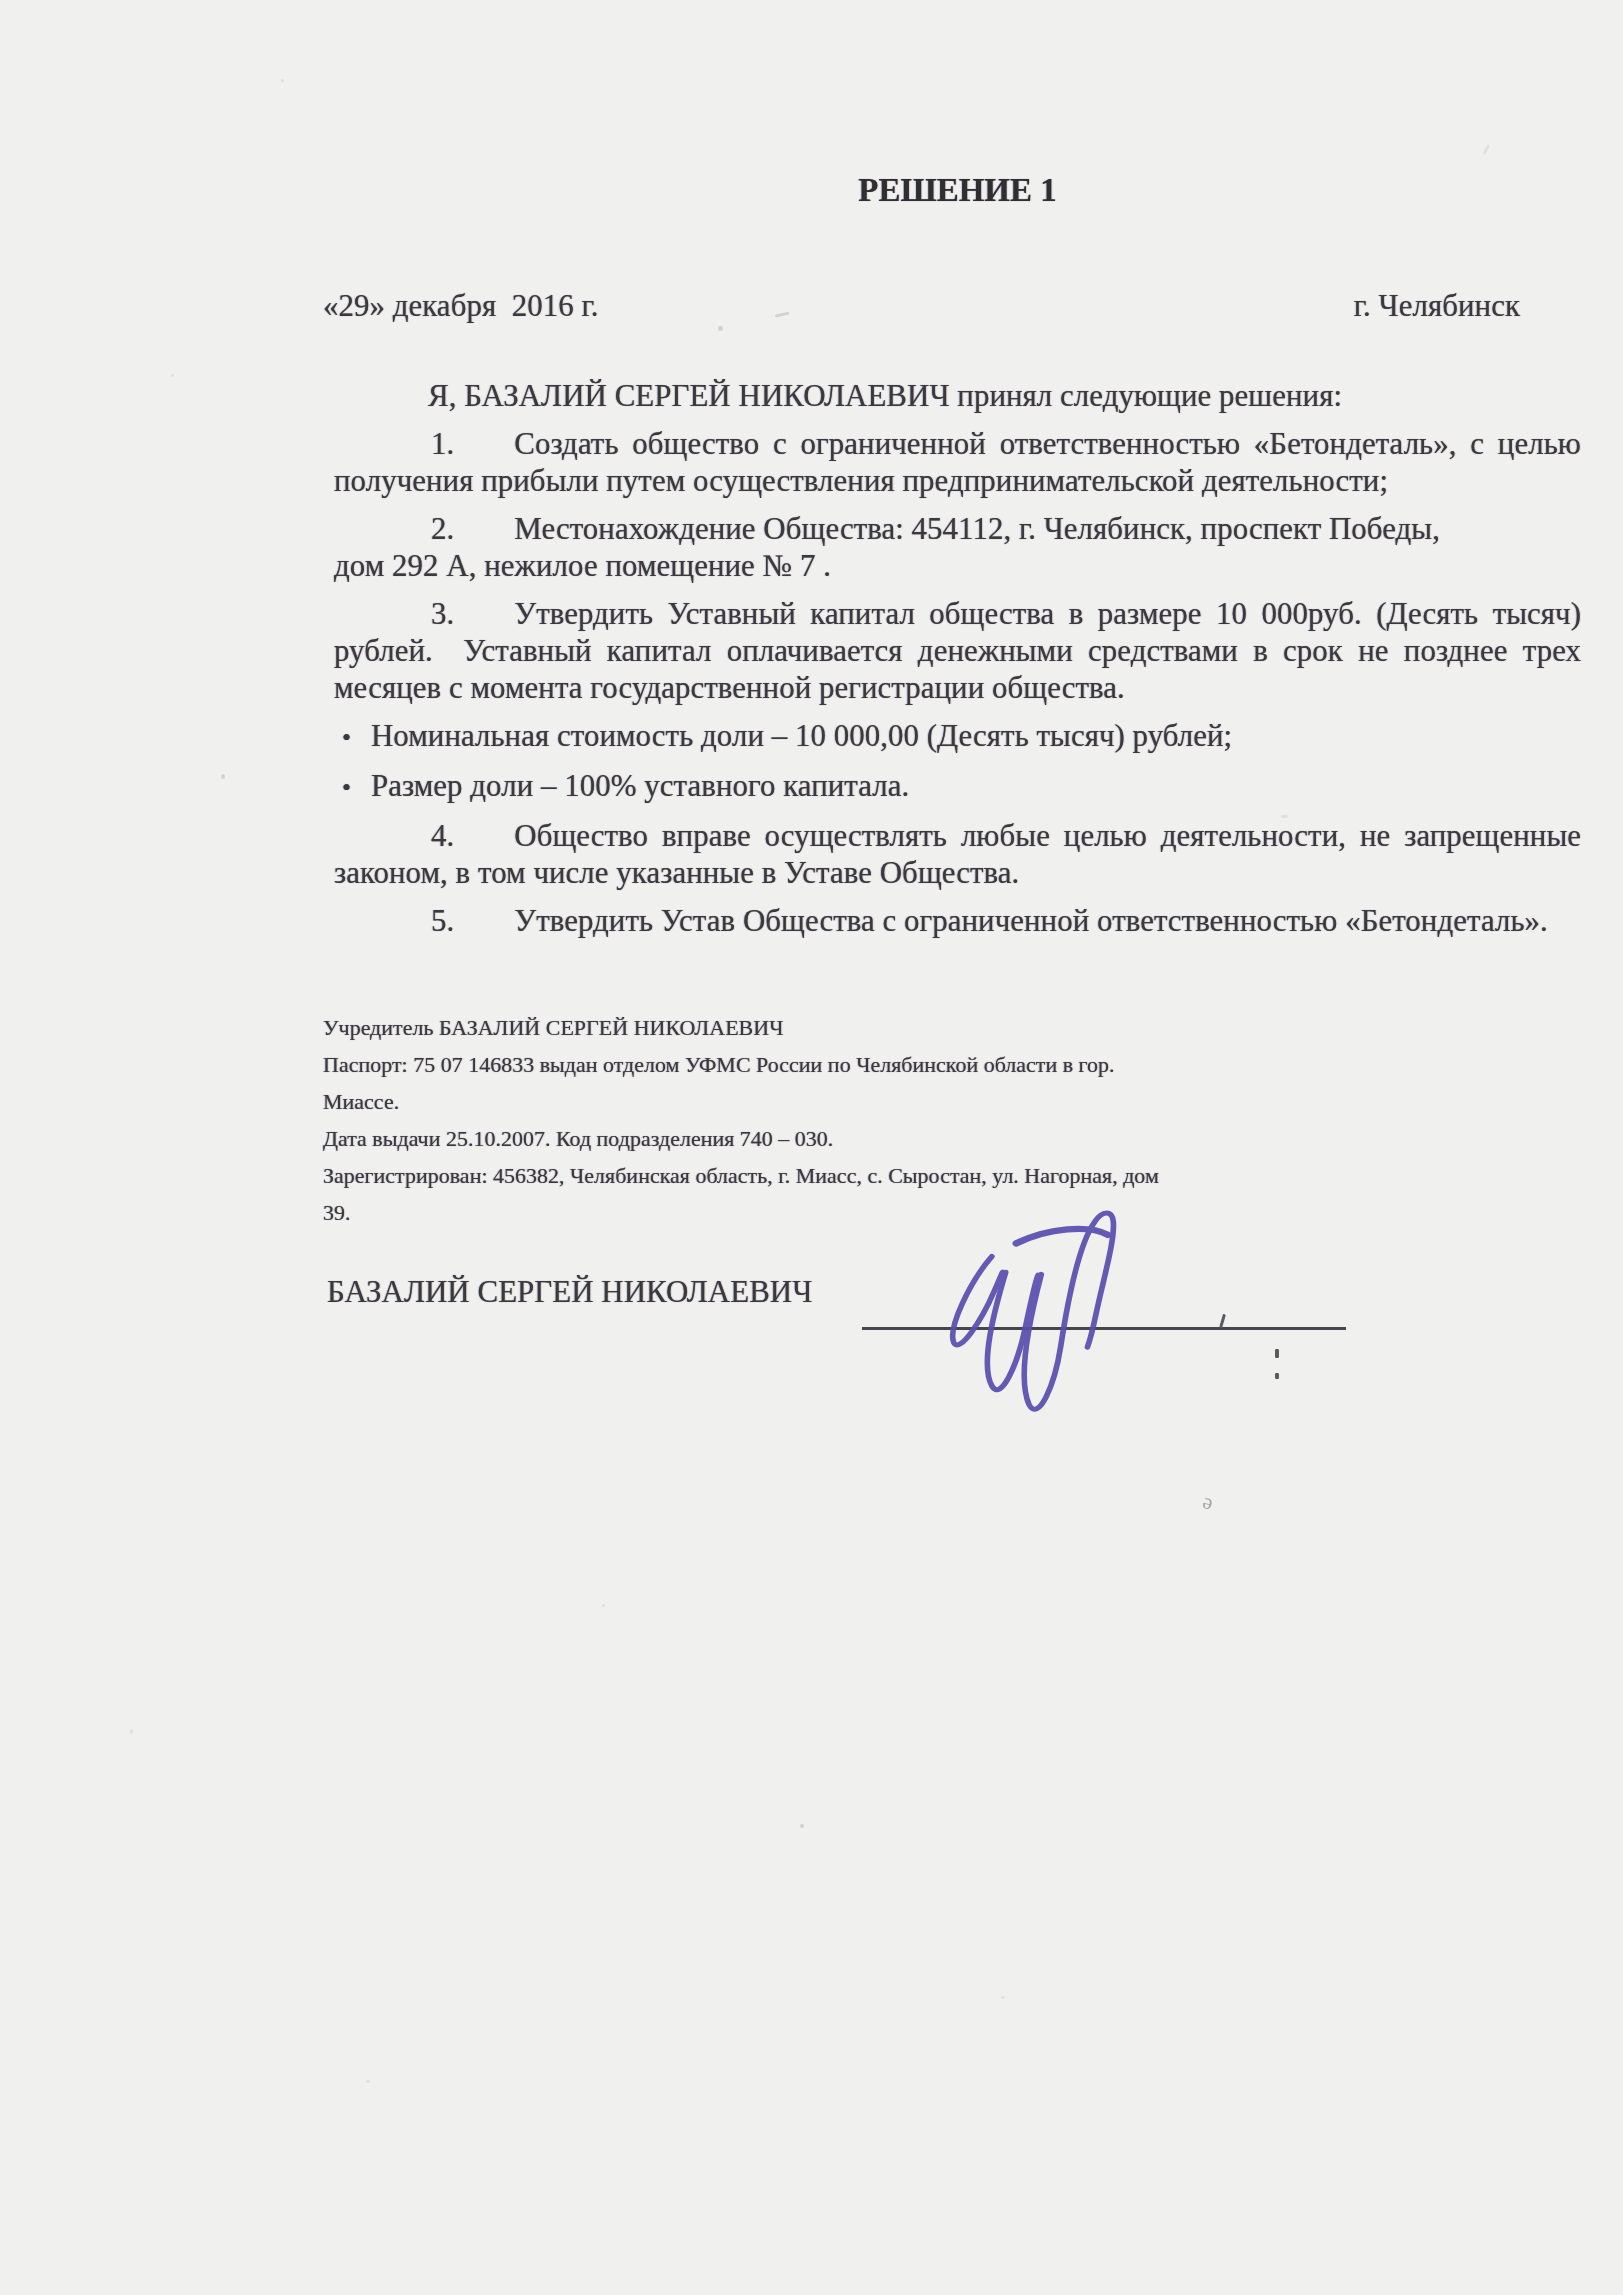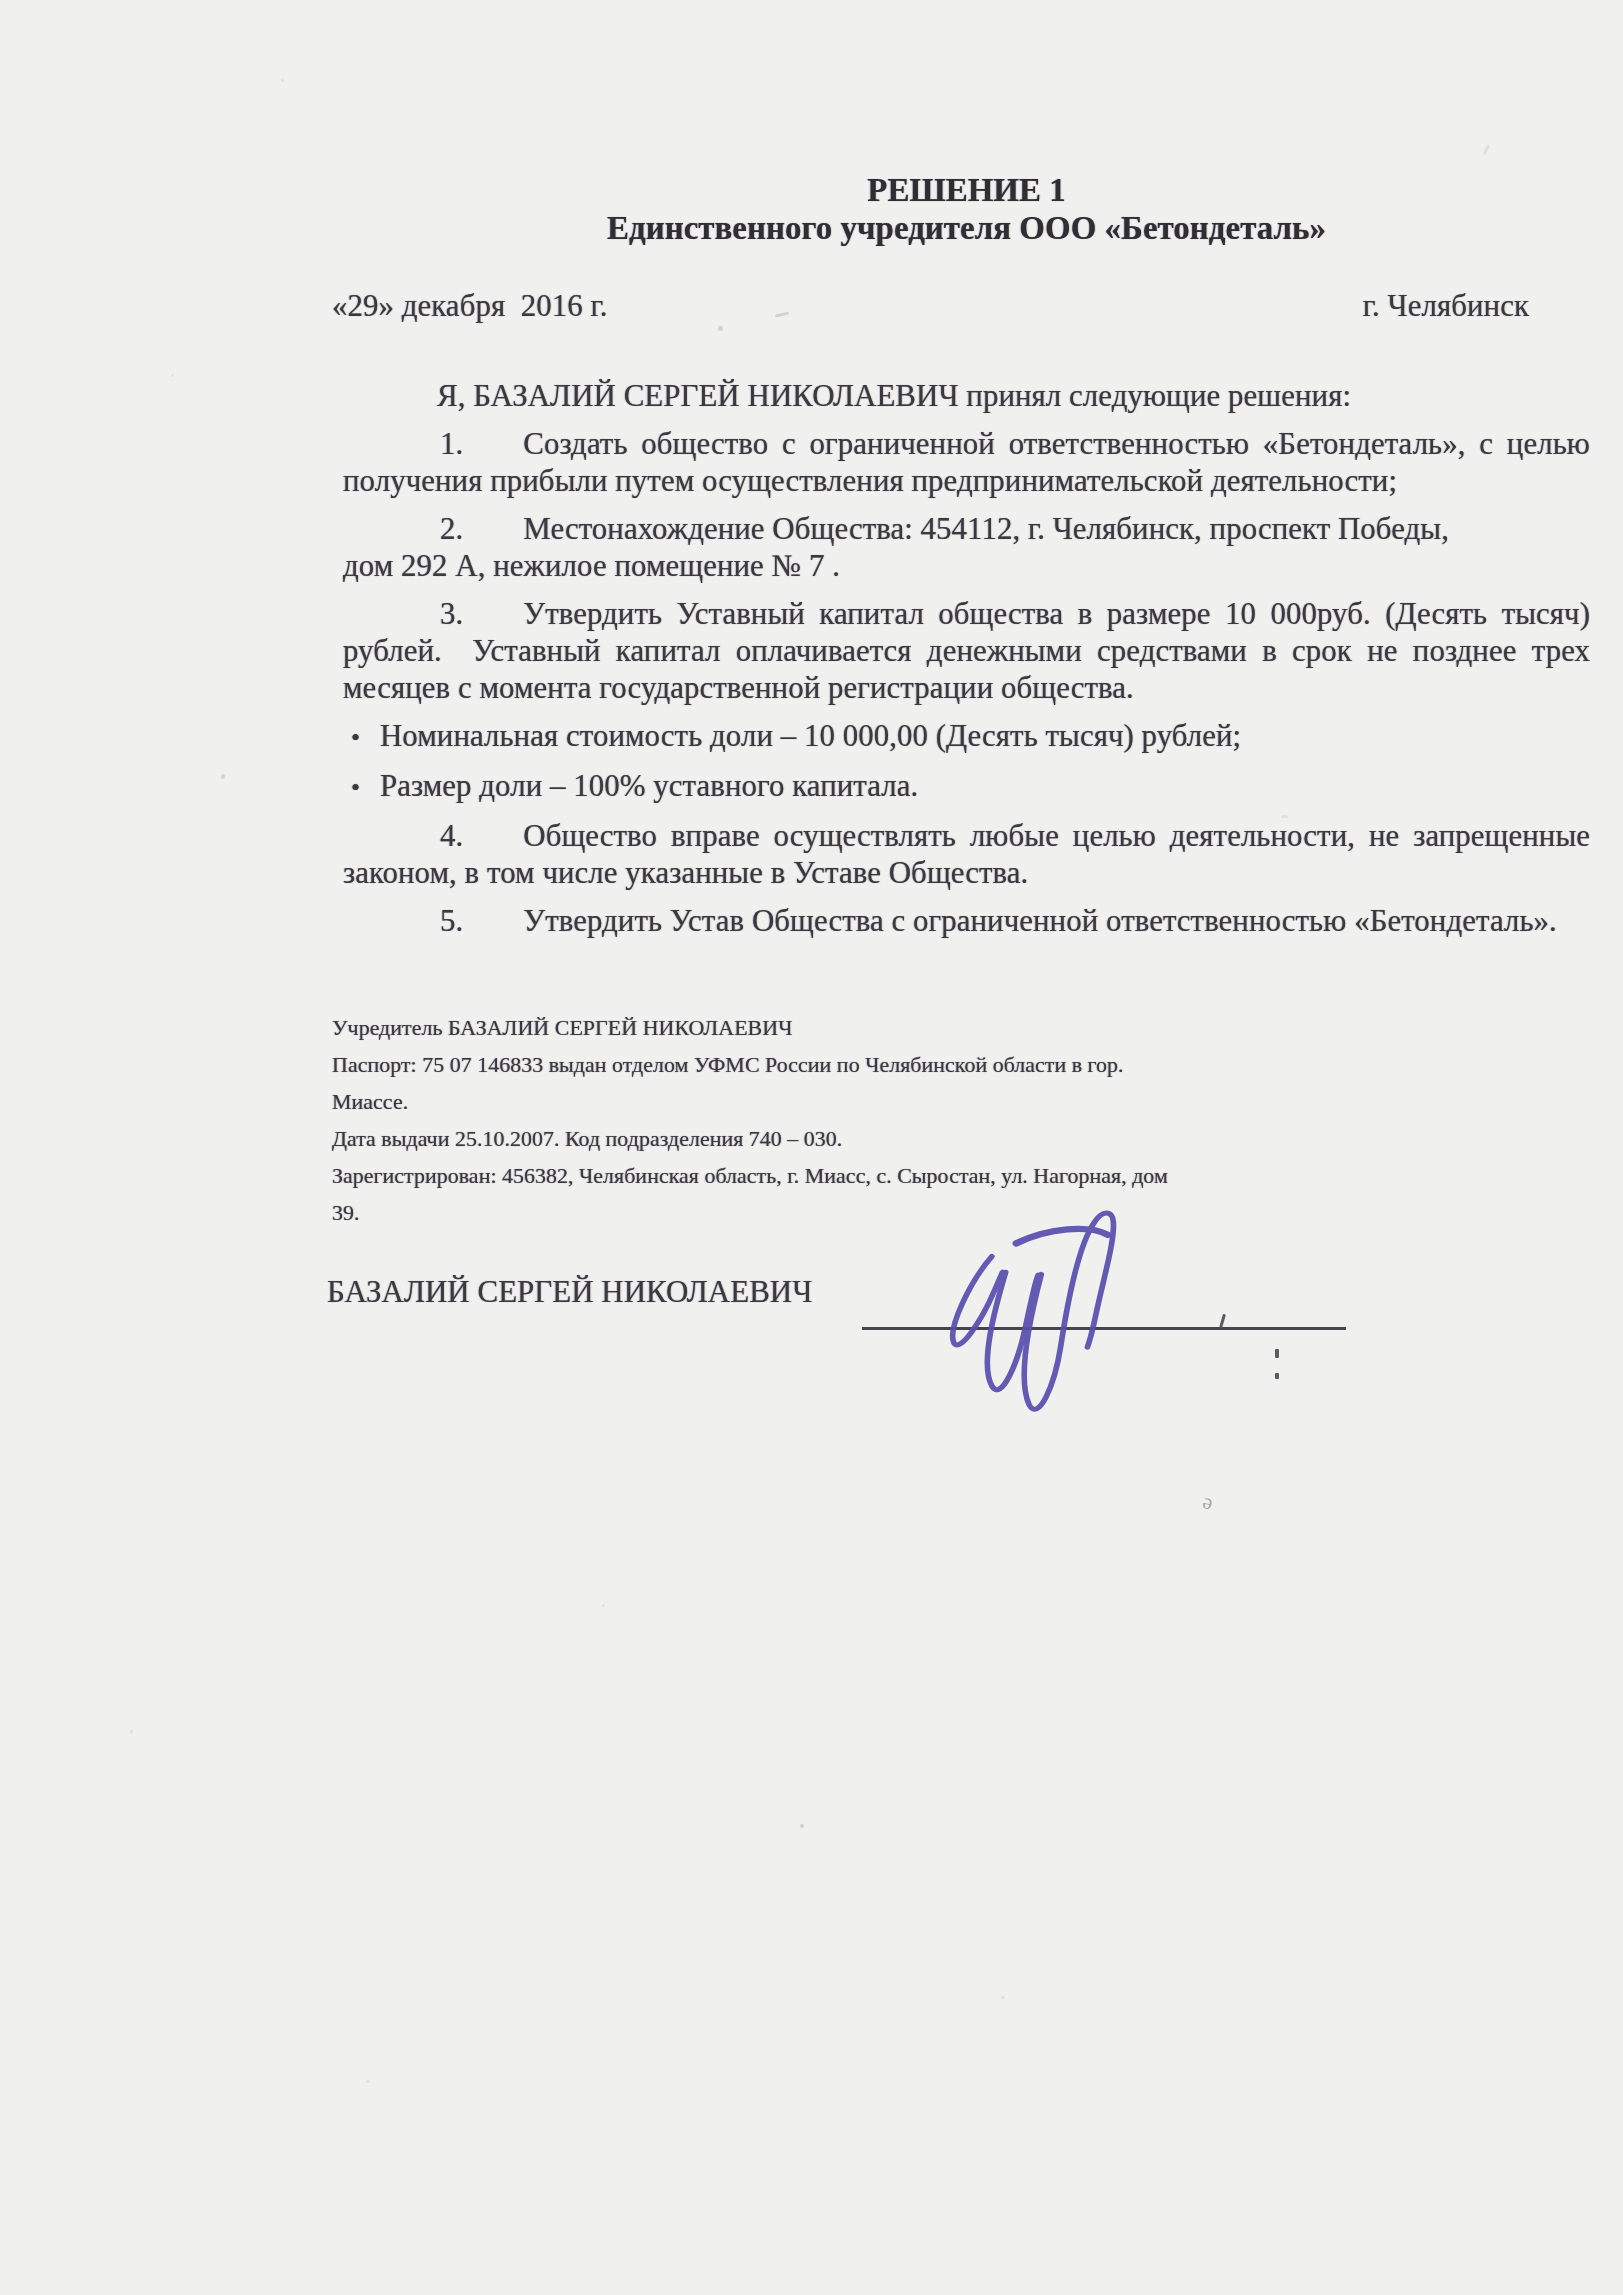--- a/index.html
+++ b/index.html
@@ -11,21 +11,21 @@
     background:#f0f0ee;
     overflow:hidden;
     font-family:"Liberation Serif","DejaVu Serif",serif;
     color:#3a3a3e;
   }
   .scan-text{
     text-shadow: 1px 0 0.7px rgba(150,60,50,0.14), -1px 0 0.7px rgba(50,60,150,0.20), 0 0 0.7px rgba(60,60,70,0.55);
   }
   .column{
     position:absolute;
-    left:332px;
+    left:323px;
     width:1269px;
   }
   .title-block{ top:171px; text-align:center; font-weight:bold; color:#2f2f33; }
   .title-line{ font-size:33px; line-height:38px; white-space:pre-wrap; }
   .date-row{
     top:287px;
     display:flex;
     justify-content:space-between;
     font-size:31px;
     line-height:37px;
@@ -61,21 +61,20 @@
     font-family:"Liberation Serif",serif;
   }
 </style>
 </head>
 <body>
 
 <div class="page">
 
   <div class="column title-block scan-text">
     <div class="title-line">РЕШЕНИЕ 1</div>
-    <div class="title-line">Единственного учредителя ООО «Бетондеталь»</div>
   </div>
 
   <div class="column date-row scan-text">
     <span class="txt" style="white-space:pre-wrap;">«29» декабря  2016 г.</span>
     <span class="date-right">г. Челябинск</span>
   </div>
 
   <div class="column body-block scan-text">
 
     <p class="intro"><span class="txt">Я, БАЗАЛИЙ СЕРГЕЙ НИКОЛАЕВИЧ принял следующие решения:</span></p>

